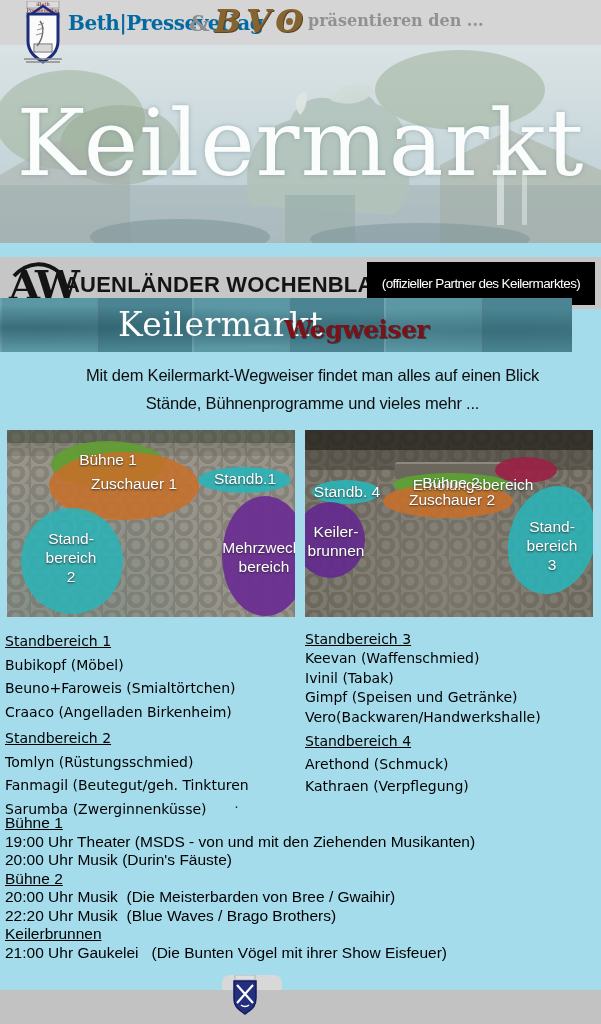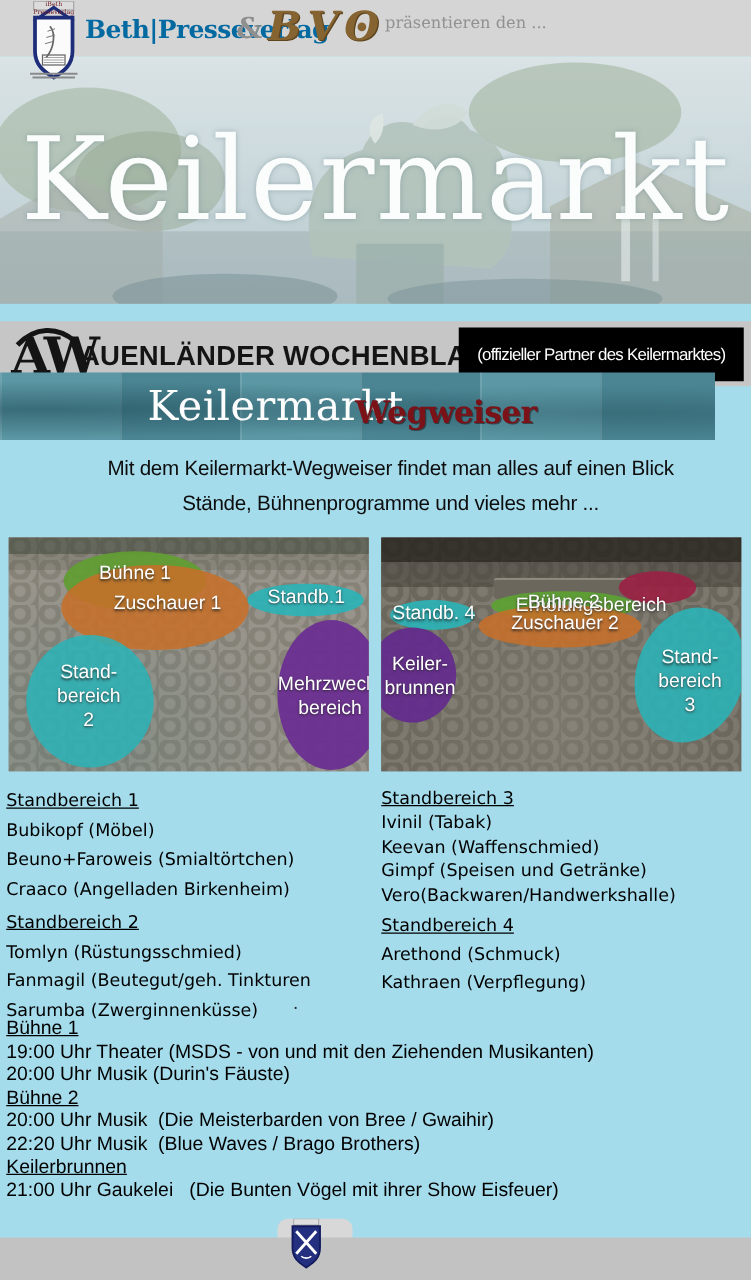--- a/index.html
+++ b/index.html
@@ -11,22 +11,22 @@
   .crest{position:absolute;left:20px;top:1px;width:46px;height:66px;z-index:6;}
   .crest-label{position:absolute;left:20px;top:1px;width:46px;text-align:center;font-size:5px;
                color:#6e1420;font-family:"DejaVu Serif",serif;z-index:7;}
   .pub-name{position:absolute;left:68px;top:11px;font-family:"DejaVu Serif",serif;font-weight:bold;
             font-size:20px;color:#0369a1;letter-spacing:-0.5px;}
   .amp{position:absolute;left:189px;top:9px;font-family:"DejaVu Serif",serif;font-weight:bold;
        font-size:23px;color:#8f8f8f;}
   .bvo{position:absolute;left:214px;top:2px;font-family:"DejaVu Serif",serif;font-weight:bold;
        font-style:italic;font-size:32px;color:#856431;letter-spacing:5px;text-shadow:1px 1px 0 #5e4520;}
   .bvo-dot{position:absolute;left:286px;top:18px;width:7px;height:7px;border-radius:50%;background:#856431;}
-  .presents{position:absolute;left:308px;top:11px;font-family:"DejaVu Serif",serif;font-weight:normal;
-            font-size:13px;color:#919191;}
+  .presents{position:absolute;left:308px;top:11px;font-family:"DejaVu Serif",serif;font-weight:bold;
+            font-size:16px;color:#919191;}
 
   
   .banner{position:absolute;left:0;top:45px;width:601px;height:198px;overflow:hidden;
           background:linear-gradient(180deg,#d3dee1 0%,#c4d4d8 40%,#b4c8cd 75%,#a9bfc5 100%);}
   .banner svg{position:absolute;left:0;top:0;}
   .banner-title{position:absolute;left:0;top:53px;width:601px;text-align:center;
                 font-family:"DejaVu Serif",serif;font-size:92px;line-height:1;color:#fbfdfd;
                 letter-spacing:1px;text-shadow:0 0 4px rgba(110,135,140,.55);}
 
   
@@ -226,22 +226,22 @@
     <div class="stand-block gap-top">
       <div class="stand-title">Standbereich 2</div>
       <div class="stand-item">Tomlyn (Rüstungsschmied)</div>
       <div class="stand-item">Fanmagil (Beutegut/geh. Tinkturen</div>
       <div class="stand-item">Sarumba (Zwerginnenküsse)</div>
     </div>
   </div>
   <div class="stands stands-right">
     <div class="stand-block lh-tight">
       <div class="stand-title">Standbereich 3</div>
+      <div class="stand-item">Keevan (Waffenschmied)</div>
       <div class="stand-item">Ivinil (Tabak)</div>
-      <div class="stand-item">Keevan (Waffenschmied)</div>
       <div class="stand-item">Gimpf (Speisen und Getränke)</div>
       <div class="stand-item">Vero(Backwaren/Handwerkshalle)</div>
     </div>
     <div class="stand-block lh-mid gap-top">
       <div class="stand-title">Standbereich 4</div>
       <div class="stand-item">Arethond (Schmuck)</div>
       <div class="stand-item">Kathraen (Verpflegung)</div>
     </div>
   </div>
 

